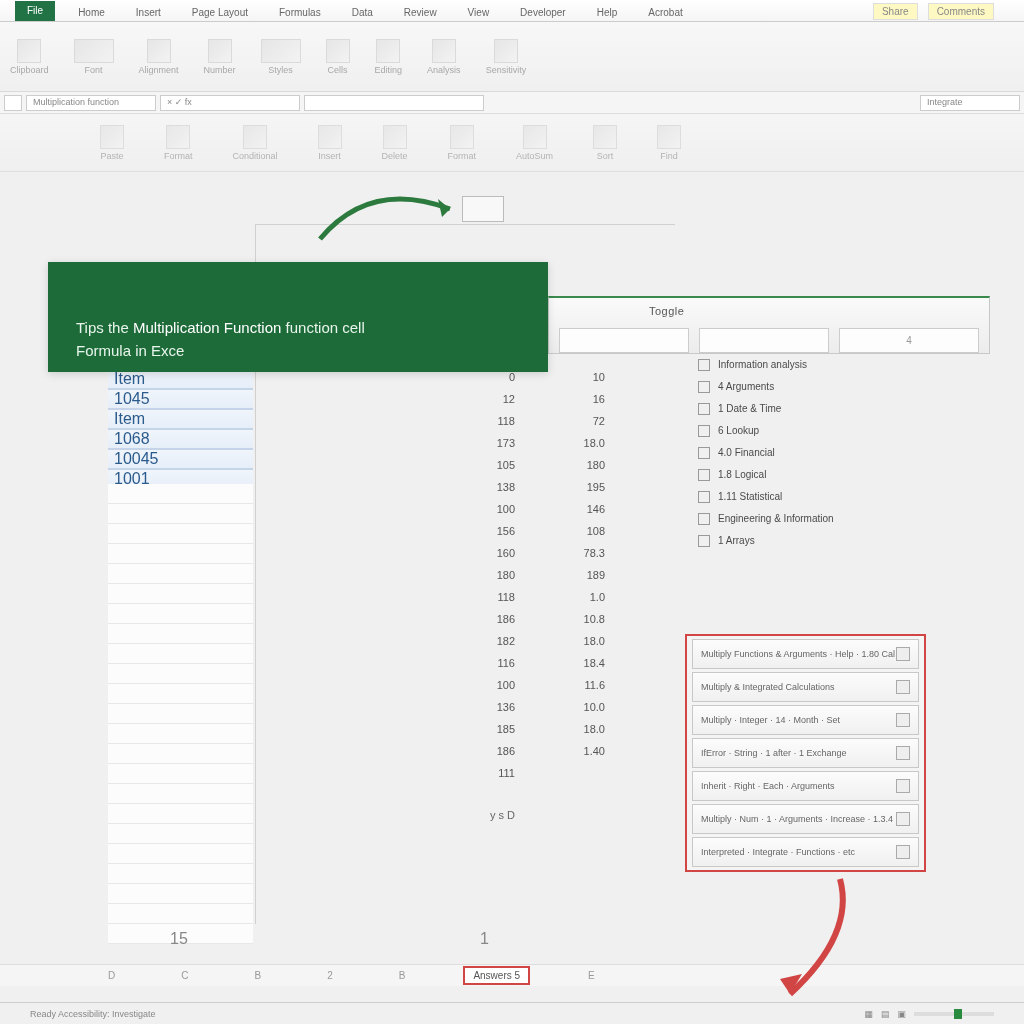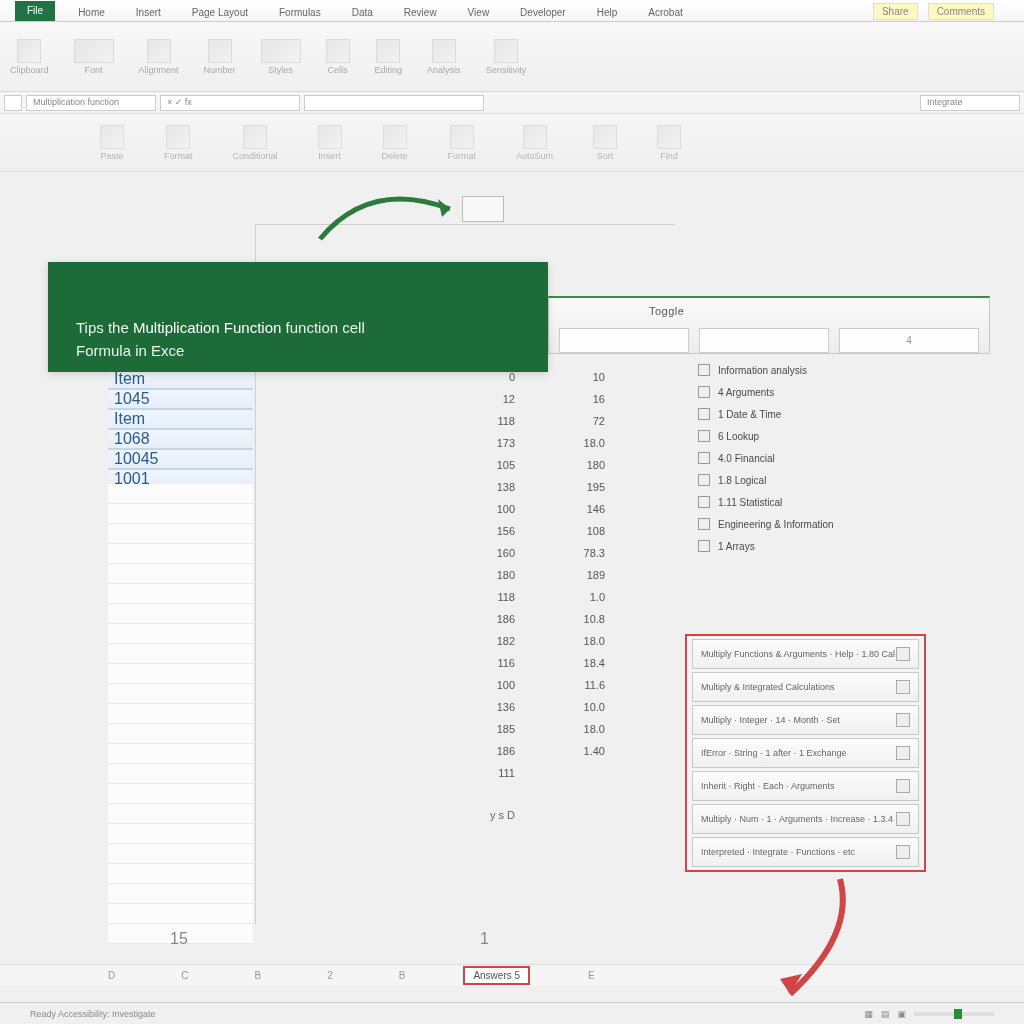--- a/index.html
+++ b/index.html
@@ -220,21 +220,21 @@
     }
     .right-panel {
       position: absolute;
       top: 245px;
       left: 690px;
       width: 300px;
       z-index: 20;
     }
     .right-panel .cat-item {
       display: flex;
-      align-items: center;
+      align-items: flex-start;
       gap: 8px;
       height: 22px;
       font-size: 10px;
       color: #4a4a4a;
       padding-left: 8px;
     }
     .right-panel .cat-icon {
       width: 12px; height: 12px;
       border: 1px solid #999;
       background: #f0f0f0;

